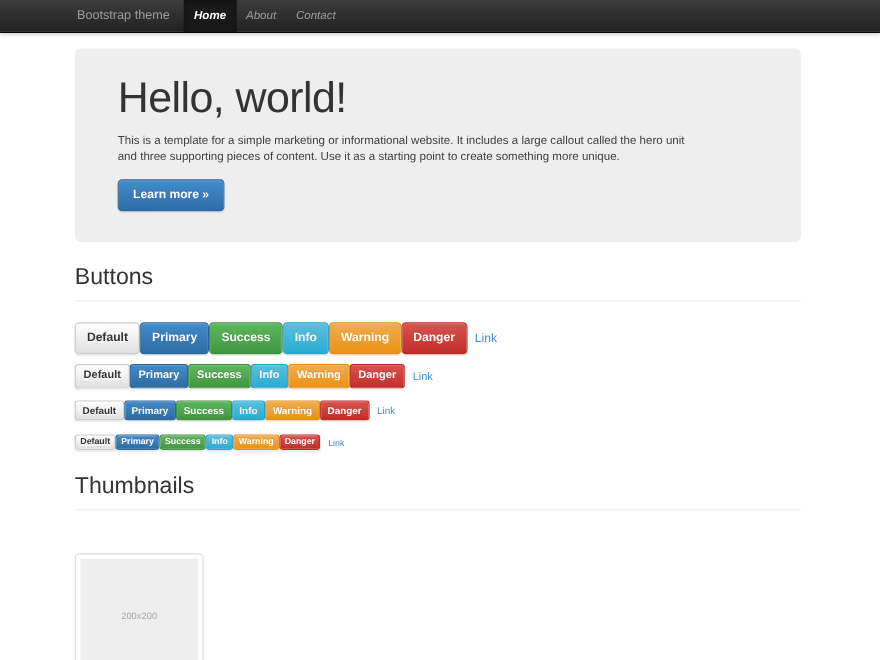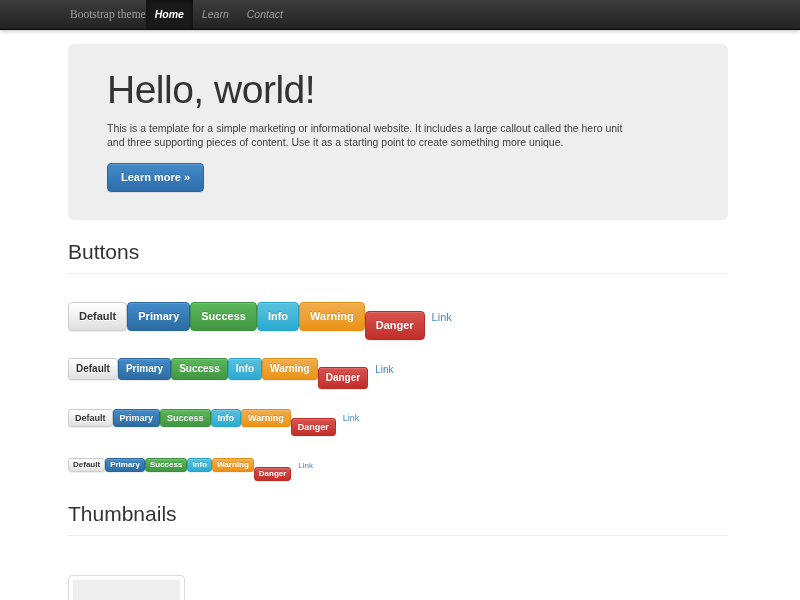--- a/index.html
+++ b/index.html
@@ -14,21 +14,21 @@
   .navbar {
     height: 30px;
     background: linear-gradient(to bottom, #3c3c3c, #222222);
     border-bottom: 1px solid #080808;
     box-shadow: 0 1px 4px rgba(0,0,0,.25);
     display: flex; align-items: stretch;
   }
   .navbar-inner { margin-left: 70px; display: flex; align-items: stretch; }
   .brand {
     color: #9d9d9d; font-size: 11.5px; line-height: 29px;
-    text-decoration: none; cursor: pointer; white-space: nowrap; font-family: Liberation Serif, serif;
+    padding-right: 13px; text-decoration: none; cursor: pointer; white-space: nowrap;
   }
   .nav-items { display: flex; align-items: stretch; }
   .nav-item {
     color: #9d9d9d; font-size: 10.5px; line-height: 29px;
     padding: 0 9px; text-decoration: none; cursor: pointer; white-space: nowrap;
     display: flex; align-items: center; font-style: italic;
   }
   .nav-item.active {
     color: #ffffff; font-weight: bold;
     background: #191919;
@@ -83,21 +83,21 @@
   .btn-lg { font-size: 11px; padding: 8px 10px; border-radius: 4px; }
   .btn-md { font-size: 10px; padding: 5px 7px;  border-radius: 3px; }
   .btn-sm { font-size: 9px;  padding: 3.5px 6px; border-radius: 3px; }
   .btn-xs { font-size: 8px;  padding: 2px 4px;  border-radius: 3px; }
 
   .btn-default { color: #333; background: linear-gradient(to bottom, #ffffff, #e0e0e0); border-color: #ccc; text-shadow: 0 1px 0 #fff; }
   .btn-primary { color: #fff; background: linear-gradient(to bottom, #428bca, #2d6ca2); border-color: #2b669a; }
   .btn-success { color: #fff; background: linear-gradient(to bottom, #5cb85c, #419641); border-color: #3e8f3e; }
   .btn-info    { color: #fff; background: linear-gradient(to bottom, #5bc0de, #2aabd2); border-color: #28a4c9; }
   .btn-warning { color: #fff; background: linear-gradient(to bottom, #f0ad4e, #eb9316); border-color: #e38d13; }
-  .btn-danger  { color: #fff; background: linear-gradient(to bottom, #d9534f, #c12e2a); border-color: #b92c28; margin-top: 18px; }
+  .btn-danger  { color: #fff; background: linear-gradient(to bottom, #d9534f, #c12e2a); border-color: #b92c28; }
 
   .link-btn { color: #428bca; text-decoration: none; cursor: pointer; margin-left: 7px; }
   .link-lg { font-size: 11px; } .link-md { font-size: 10px; }
   .link-sm { font-size: 9px; }  .link-xs { font-size: 8px; }
 
   
   .thumbnail {
     width: 117px; height: 113px; padding: 4px;
     background: #fff; border: 1px solid #dddddd; border-radius: 4px; margin-top: 39px;
   }
@@ -111,21 +111,21 @@
 <body>
 
 <nav class="navbar">
   <div class="navbar-inner">
     <a class="brand">Bootstrap theme</a>
     <div class="nav-items">
         <a class="nav-item active">
           <span>Home</span>
         </a>
         <a class="nav-item">
-          <span>Learn</span>
+          <span>About</span>
         </a>
         <a class="nav-item">
           <span>Contact</span>
         </a>
       </div>
   </div>
 </nav>
 
 <div class="container">
 

